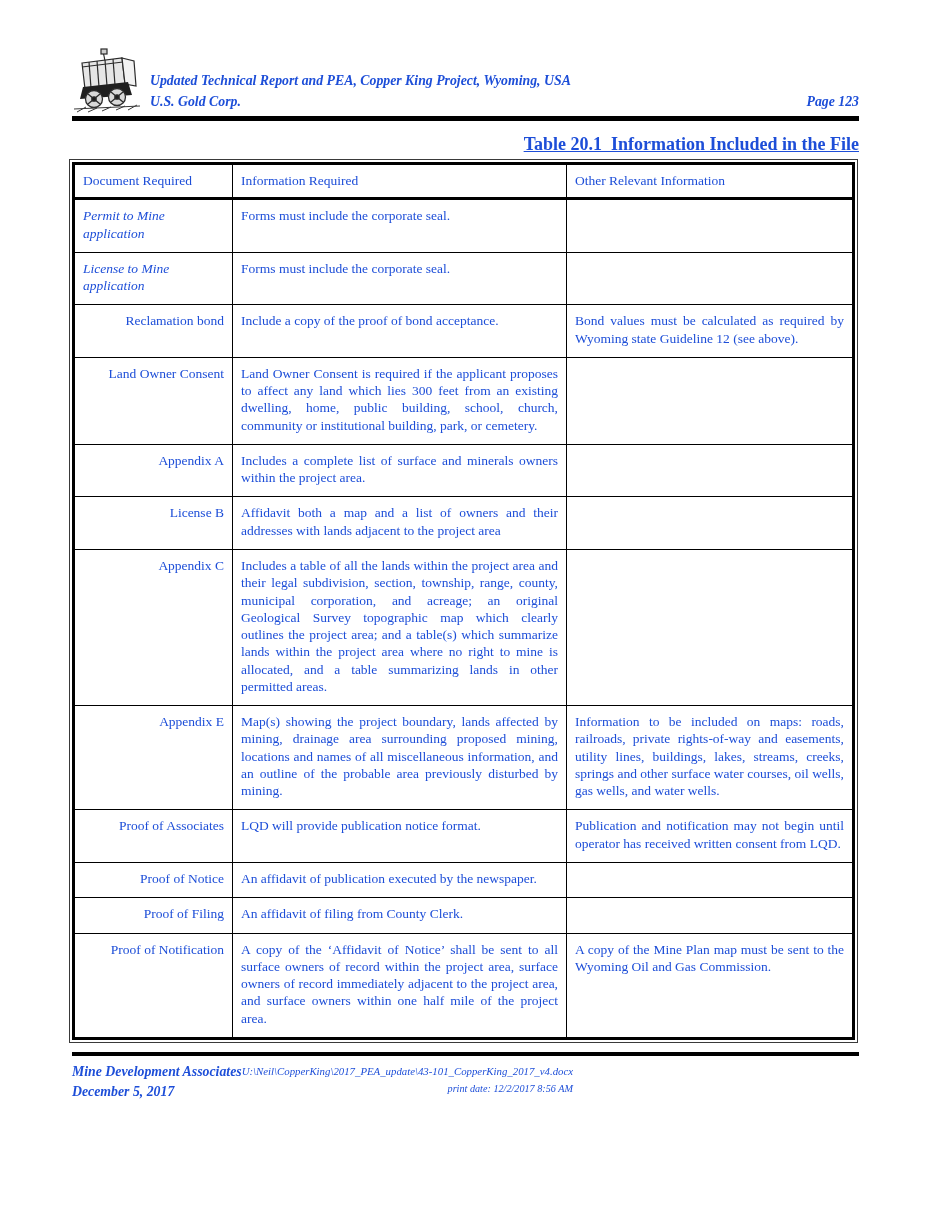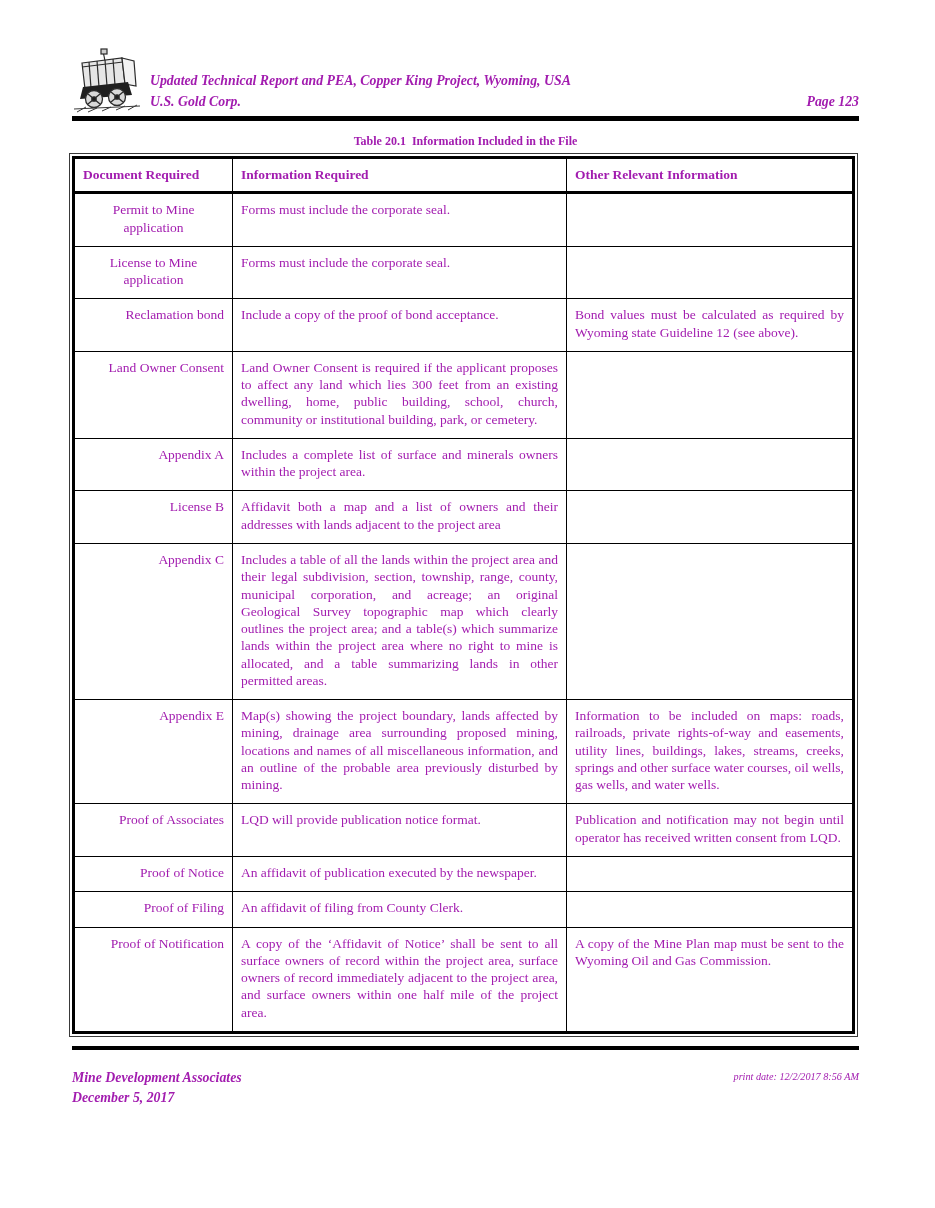--- a/index.html
+++ b/index.html
@@ -1,21 +1,21 @@
 <!DOCTYPE html>
 <html><head>
 <meta charset="utf-8">
 <style>
   html, body { margin: 0; padding: 0; background: #ffffff; }
   .page {
     position: relative;
     width: 932px;
     height: 1208px;
     background: #ffffff;
-    color: #a21caf;
+    color: #1d4ed8;
     font-family: "Liberation Serif", "DejaVu Serif", serif;
     overflow: hidden;
     box-sizing: border-box;
     padding: 48px 73px 0 72px;
   }
   
   .header { display: flex; align-items: flex-end; }
   .logo-box { width: 78px; flex: 0 0 78px; margin-bottom: -4px; }
   .header-titles {
     flex: 1;
@@ -30,55 +30,56 @@
     font-style: italic;
     font-size: 13.8px;
     line-height: 21px;
     padding-bottom: 2px;
     white-space: nowrap;
   }
   .header-rule { height: 5px; background: #000; margin-top: 2px; }
 
   
   .table-caption {
-    text-align: center;
-    font-weight: bold;
-    font-size: 12px;
+    text-align: right;
+    font-weight: bold;
+    font-size: 18px;
     margin: 13px 0 7px 0;
     white-space: pre-wrap;
+    text-decoration: underline;
   }
   table.doc-table {
     width: 780px;
     border-collapse: collapse;
     border: 3px solid #000;
     outline: 1px solid #3a3a3a;
     outline-offset: 2px;
     table-layout: fixed;
   }
   table.doc-table th, table.doc-table td {
     border: 1px solid #000;
     vertical-align: top;
     font-size: 13.5px;
     line-height: 1.28;
     padding: 7px 8px 10px 8px;
     overflow-wrap: break-word;
   }
   table.doc-table th {
-    font-weight: bold;
+    font-weight: normal;
     text-align: left;
     border-bottom: 3px solid #000;
     padding: 7px 8px 8px 8px;
   }
   td.doc { text-align: right; }
-  td.doc.center { text-align: center; }
+  td.doc.center { text-align: left; font-style: italic; }
   td.info, td.other { text-align: justify; margin-left: 20px; }
 
   
   .footer-rule { height: 4px; background: #000; margin-top: 12px; }
-  .footer { display: flex; justify-content: space-between; margin-top: 18px; }
+  .footer { display: flex; margin-top: 6px; }
   .footer-left {
     font-weight: bold;
     font-style: italic;
     font-size: 13.8px;
     line-height: 20px;
   }
   .footer-right { text-align: right; font-style: italic; }
   .footer-path { font-size: 10.8px; line-height: 18px; }
   .footer-printdate { font-size: 10.2px; line-height: 18px; }
 </style>
@@ -222,17 +223,18 @@
   </tbody>
   </table>
 
   <div class="footer-rule"></div>
   <div class="footer">
     <div class="footer-left">
       <div>Mine Development Associates</div>
       <div>December 5, 2017</div>
     </div>
     <div class="footer-right">
+      <div class="footer-path">U:\Neil\CopperKing\2017_PEA_update\43-101_CopperKing_2017_v4.docx</div>
       <div class="footer-printdate">print date: 12/2/2017 8:56 AM</div>
     </div>
   </div>
 
 </div>
 
 </body></html>

